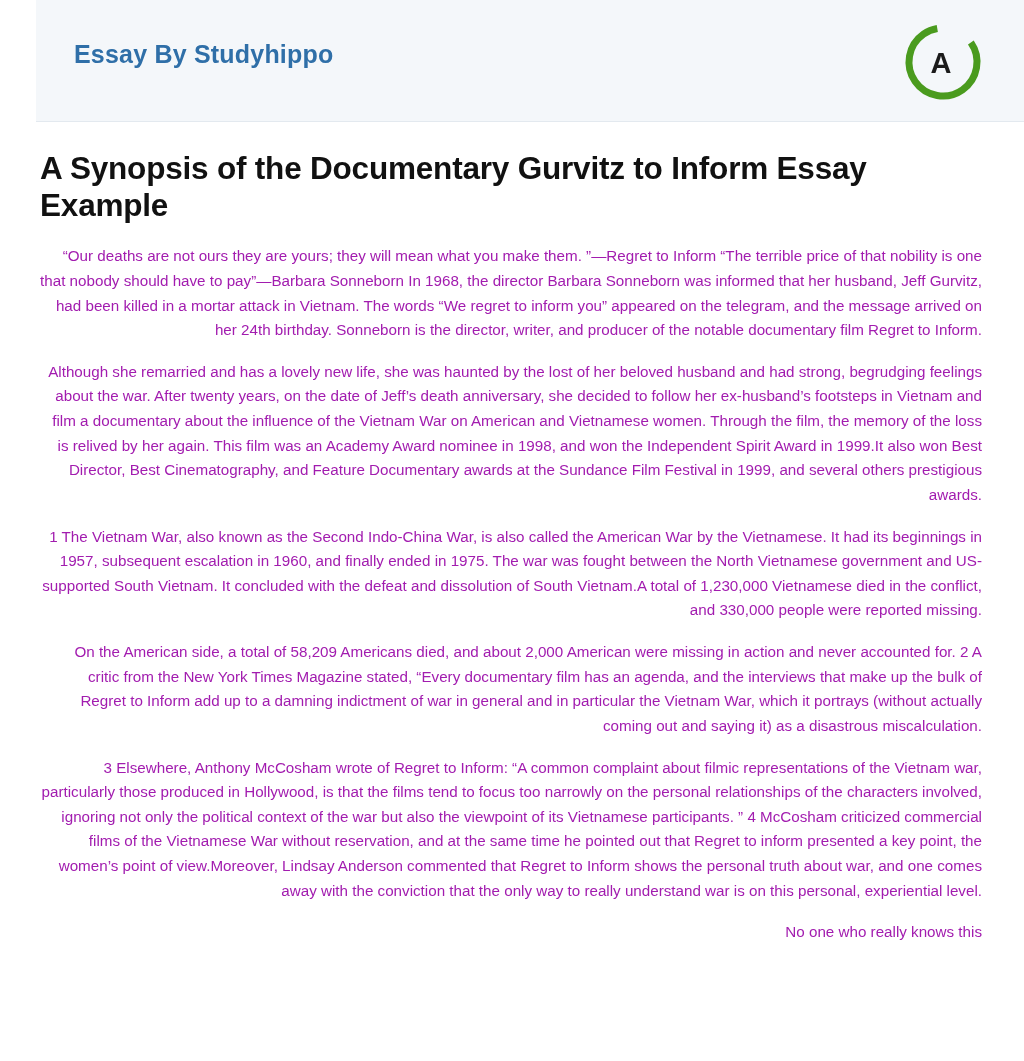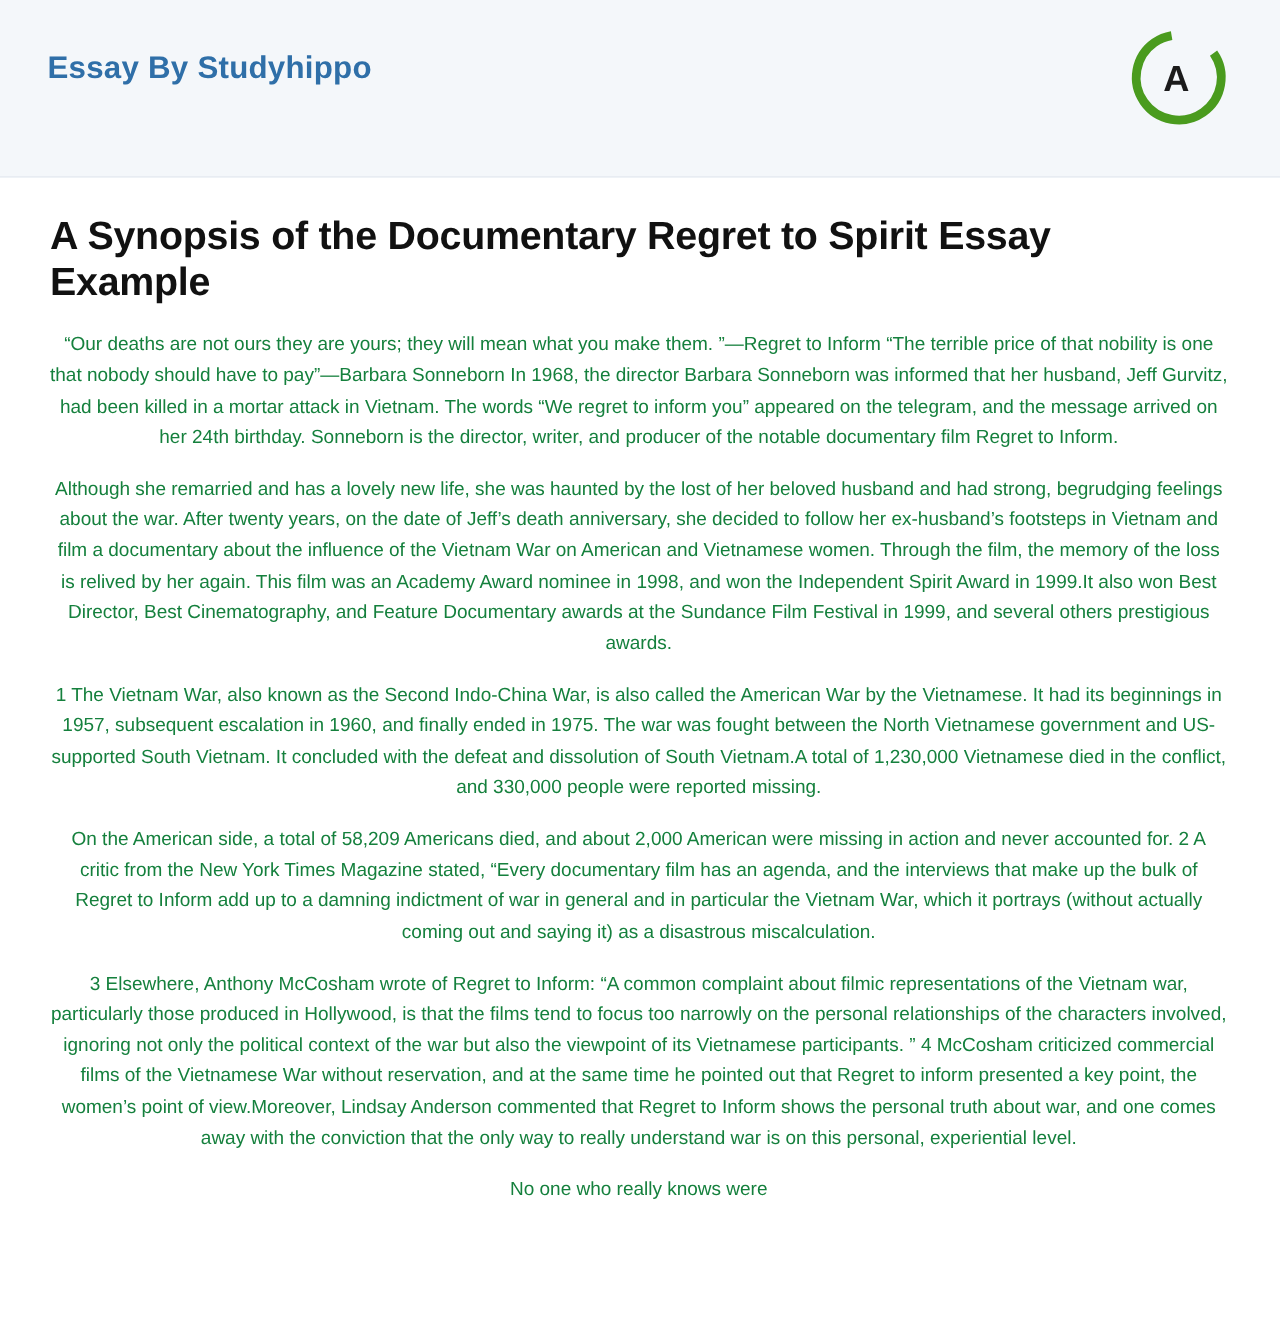--- a/index.html
+++ b/index.html
@@ -15,25 +15,26 @@
     overflow: hidden;
   }
   .page {
     width: 1024px;
     height: 1061px;
     position: relative;
     background: #ffffff;
   }
   
   .header {
-    height: 142px;
+    height: 122px;
     background: #f4f7fa;
     border-bottom: 1px solid #e3e9ef;
     box-sizing: border-box;
     position: relative;
+    margin-left: 36px;
   }
   .brand {
     position: absolute;
     left: 38px;
     top: 42px;
     font-size: 25px;
     font-weight: bold;
     color: #2f6fa8;
     letter-spacing: 0.2px;
     line-height: 1;
@@ -65,44 +66,44 @@
     line-height: 1.18;
     font-weight: bold;
     color: #111111;
     margin: 0 0 20px 0;
     letter-spacing: -0.2px;
     max-width: 935px;
   }
   .para {
     font-size: 15.2px;
     line-height: 1.62;
-    color: #15803d;
+    color: #a21caf;
     margin: 0 0 17px 0;
     max-width: 945px;
-    text-align: center;
+    text-align: right;
   }
 </style>
 </head>
 <body>
 
 <div class="page">
 
   <div class="header">
     <div class="brand">Essay By Studyhippo</div>
     <div class="logo">
       <svg width="86" height="86" viewBox="0 0 86 86" aria-hidden="true">
         <circle cx="43" cy="43" r="34" fill="none" stroke="#4a9b1e" stroke-width="7" stroke-dasharray="175 40" transform="rotate(-35 43 43)"></circle>
         <text x="41" y="54" font-family="Liberation Sans, sans-serif" font-size="29" font-weight="bold" fill="#1b1b1b" text-anchor="middle">A</text>
       </svg>
     </div>
   </div>
 
   <div class="article">
-    <h1 class="title">A Synopsis of the Documentary Regret to Spirit Essay Example</h1>
+    <h1 class="title">A Synopsis of the Documentary Gurvitz to Inform Essay Example</h1>
     <p class="para">“Our deaths are not ours they are yours; they will mean what you make them. ”—Regret to Inform “The terrible price of that nobility is one that nobody should have to pay”—Barbara Sonneborn In 1968, the director Barbara Sonneborn was informed that her husband, Jeff Gurvitz, had been killed in a mortar attack in Vietnam. The words “We regret to inform you” appeared on the telegram, and the message arrived on her 24th birthday. Sonneborn is the director, writer, and producer of the notable documentary film Regret to Inform.</p>
     <p class="para">Although she remarried and has a lovely new life, she was haunted by the lost of her beloved husband and had strong, begrudging feelings about the war. After twenty years, on the date of Jeff’s death anniversary, she decided to follow her ex-husband’s footsteps in Vietnam and film a documentary about the influence of the Vietnam War on American and Vietnamese women. Through the film, the memory of the loss is relived by her again. This film was an Academy Award nominee in 1998, and won the Independent Spirit Award in 1999.It also won Best Director, Best Cinematography, and Feature Documentary awards at the Sundance Film Festival in 1999, and several others prestigious awards.</p>
     <p class="para">1 The Vietnam War, also known as the Second Indo-China War, is also called the American War by the Vietnamese. It had its beginnings in 1957, subsequent escalation in 1960, and finally ended in 1975. The war was fought between the North Vietnamese government and US-supported South Vietnam. It concluded with the defeat and dissolution of South Vietnam.A total of 1,230,000 Vietnamese died in the conflict, and 330,000 people were reported missing.</p>
     <p class="para">On the American side, a total of 58,209 Americans died, and about 2,000 American were missing in action and never accounted for. 2 A critic from the New York Times Magazine stated, “Every documentary film has an agenda, and the interviews that make up the bulk of Regret to Inform add up to a damning indictment of war in general and in particular the Vietnam War, which it portrays (without actually coming out and saying it) as a disastrous miscalculation.</p>
     <p class="para">3 Elsewhere, Anthony McCosham wrote of Regret to Inform: “A common complaint about filmic representations of the Vietnam war, particularly those produced in Hollywood, is that the films tend to focus too narrowly on the personal relationships of the characters involved, ignoring not only the political context of the war but also the viewpoint of its Vietnamese participants. ” 4 McCosham criticized commercial films of the Vietnamese War without reservation, and at the same time he pointed out that Regret to inform presented a key point, the women’s point of view.Moreover, Lindsay Anderson commented that Regret to Inform shows the personal truth about war, and one comes away with the conviction that the only way to really understand war is on this personal, experiential level.</p>
-    <p class="para">No one who really knows were</p>
+    <p class="para">No one who really knows this</p>
   </div>
 
 </div>
 
 </body></html>

